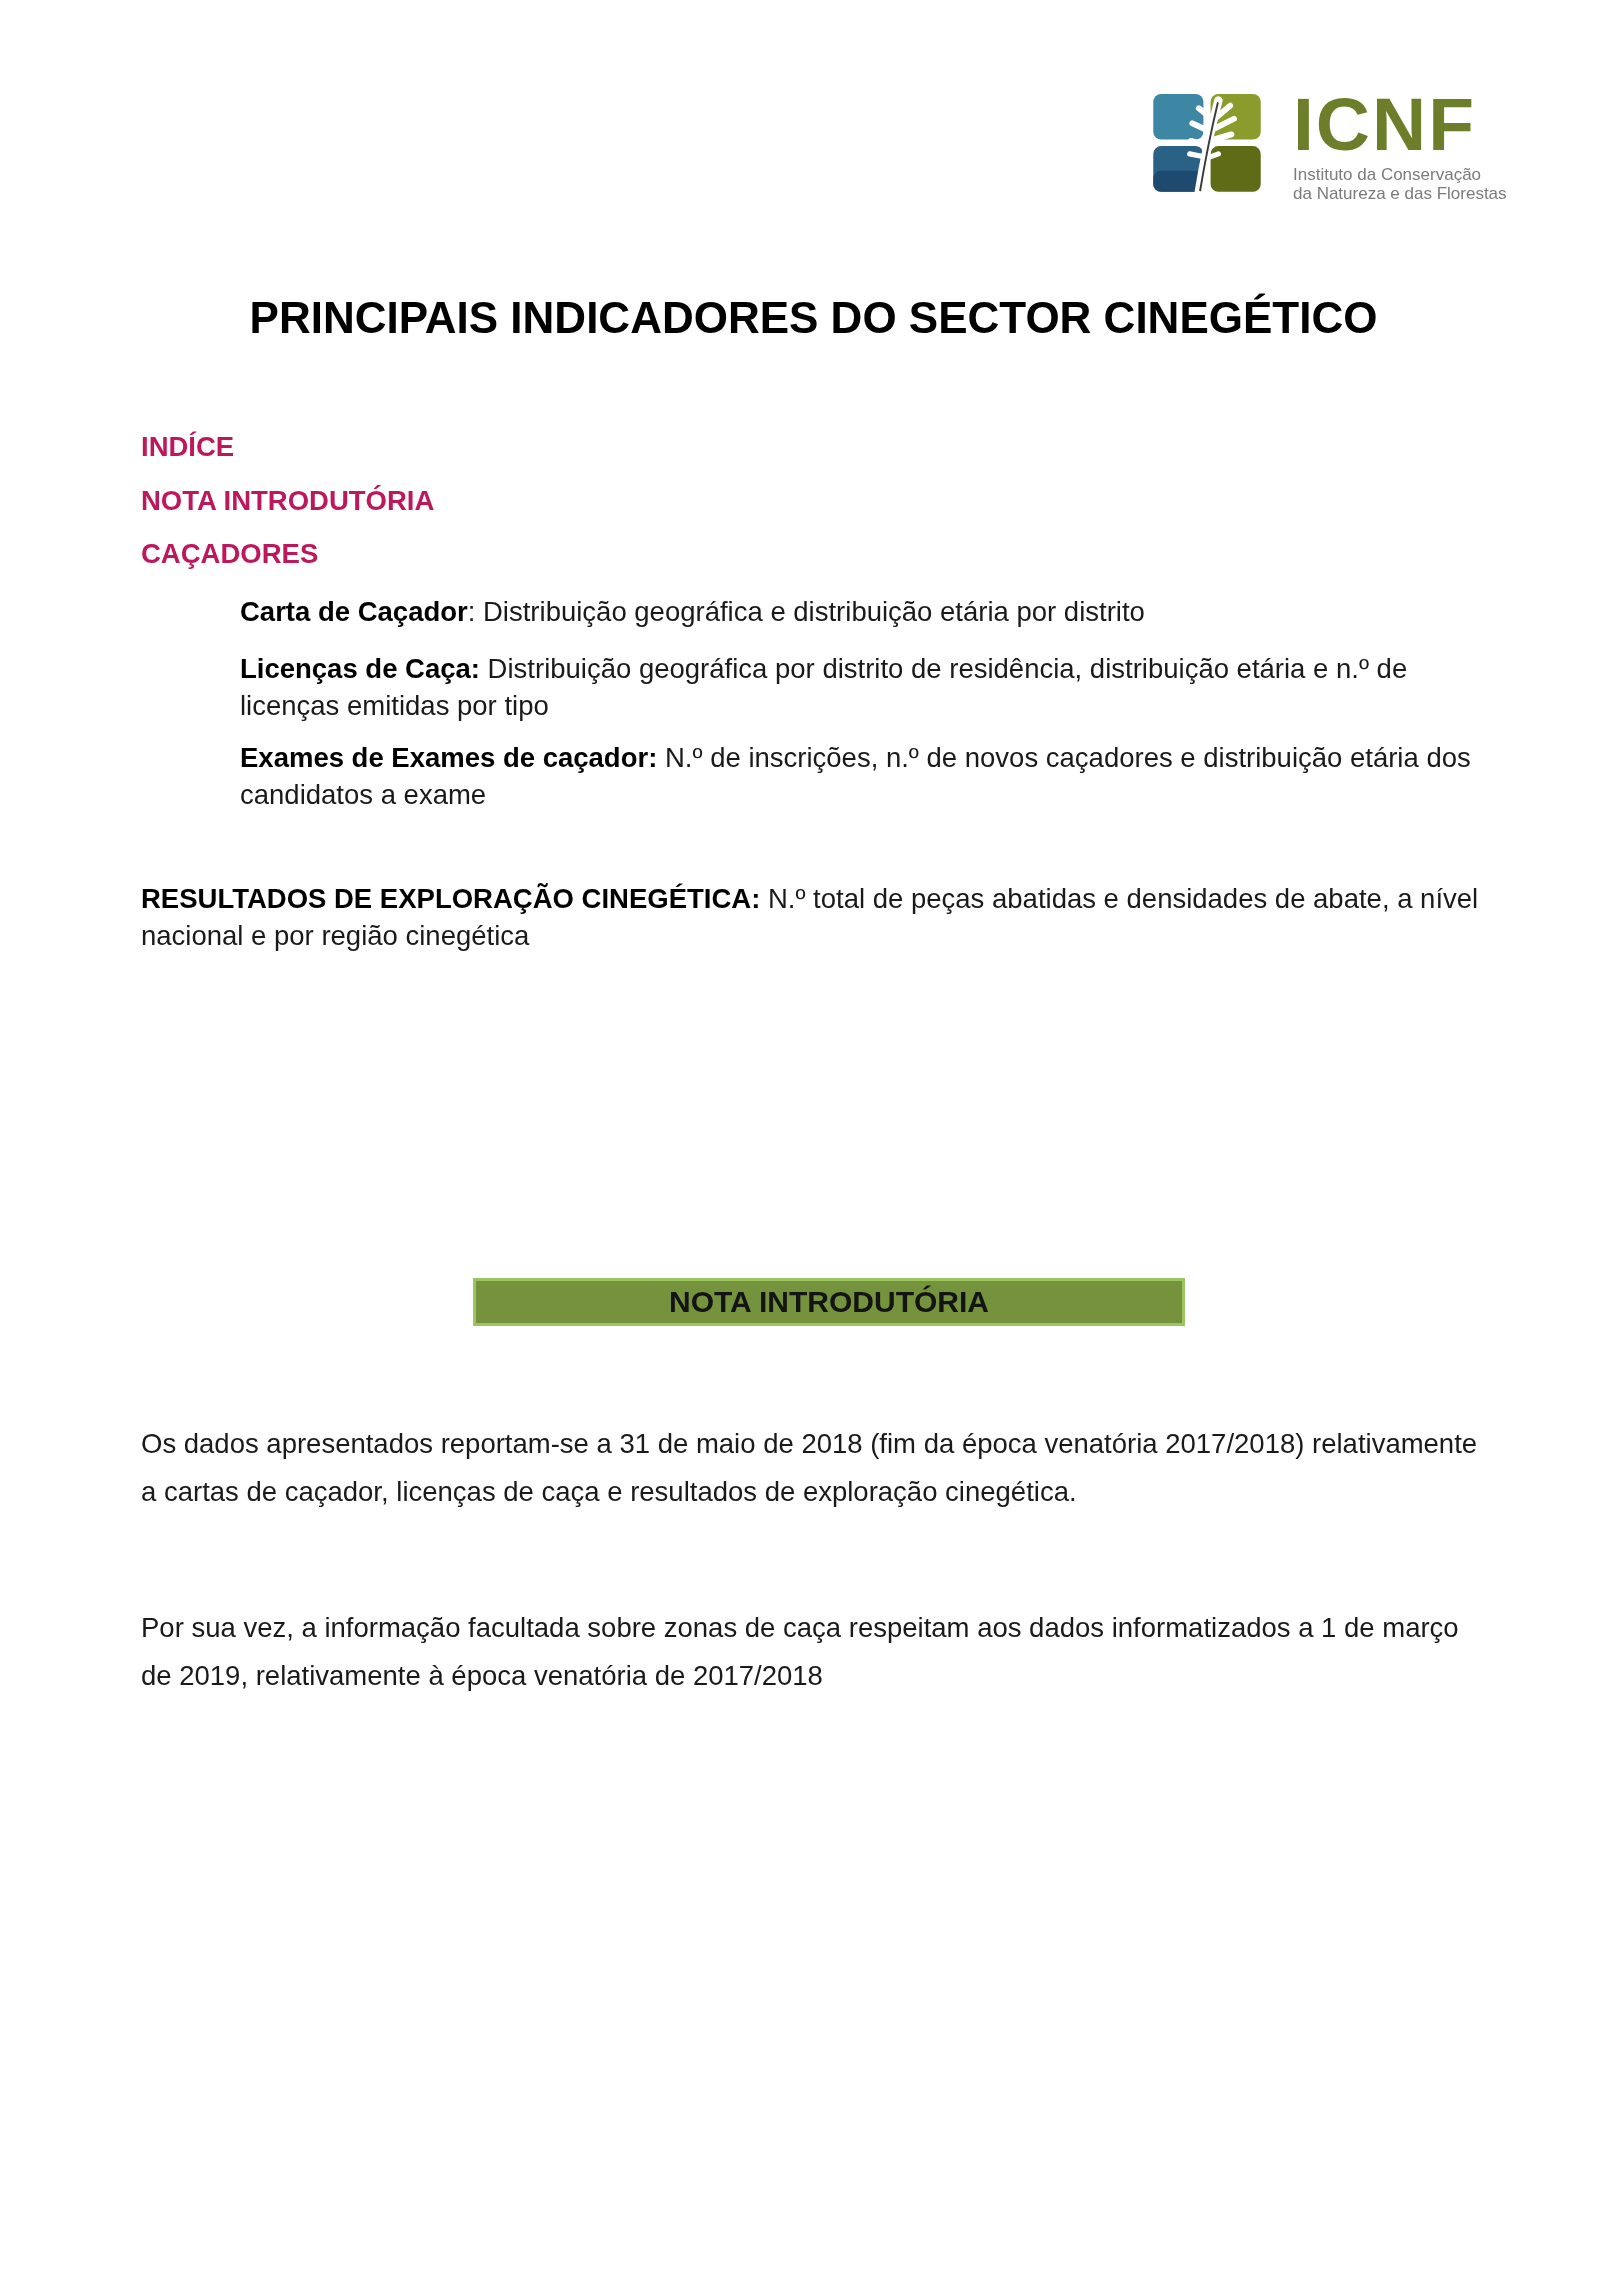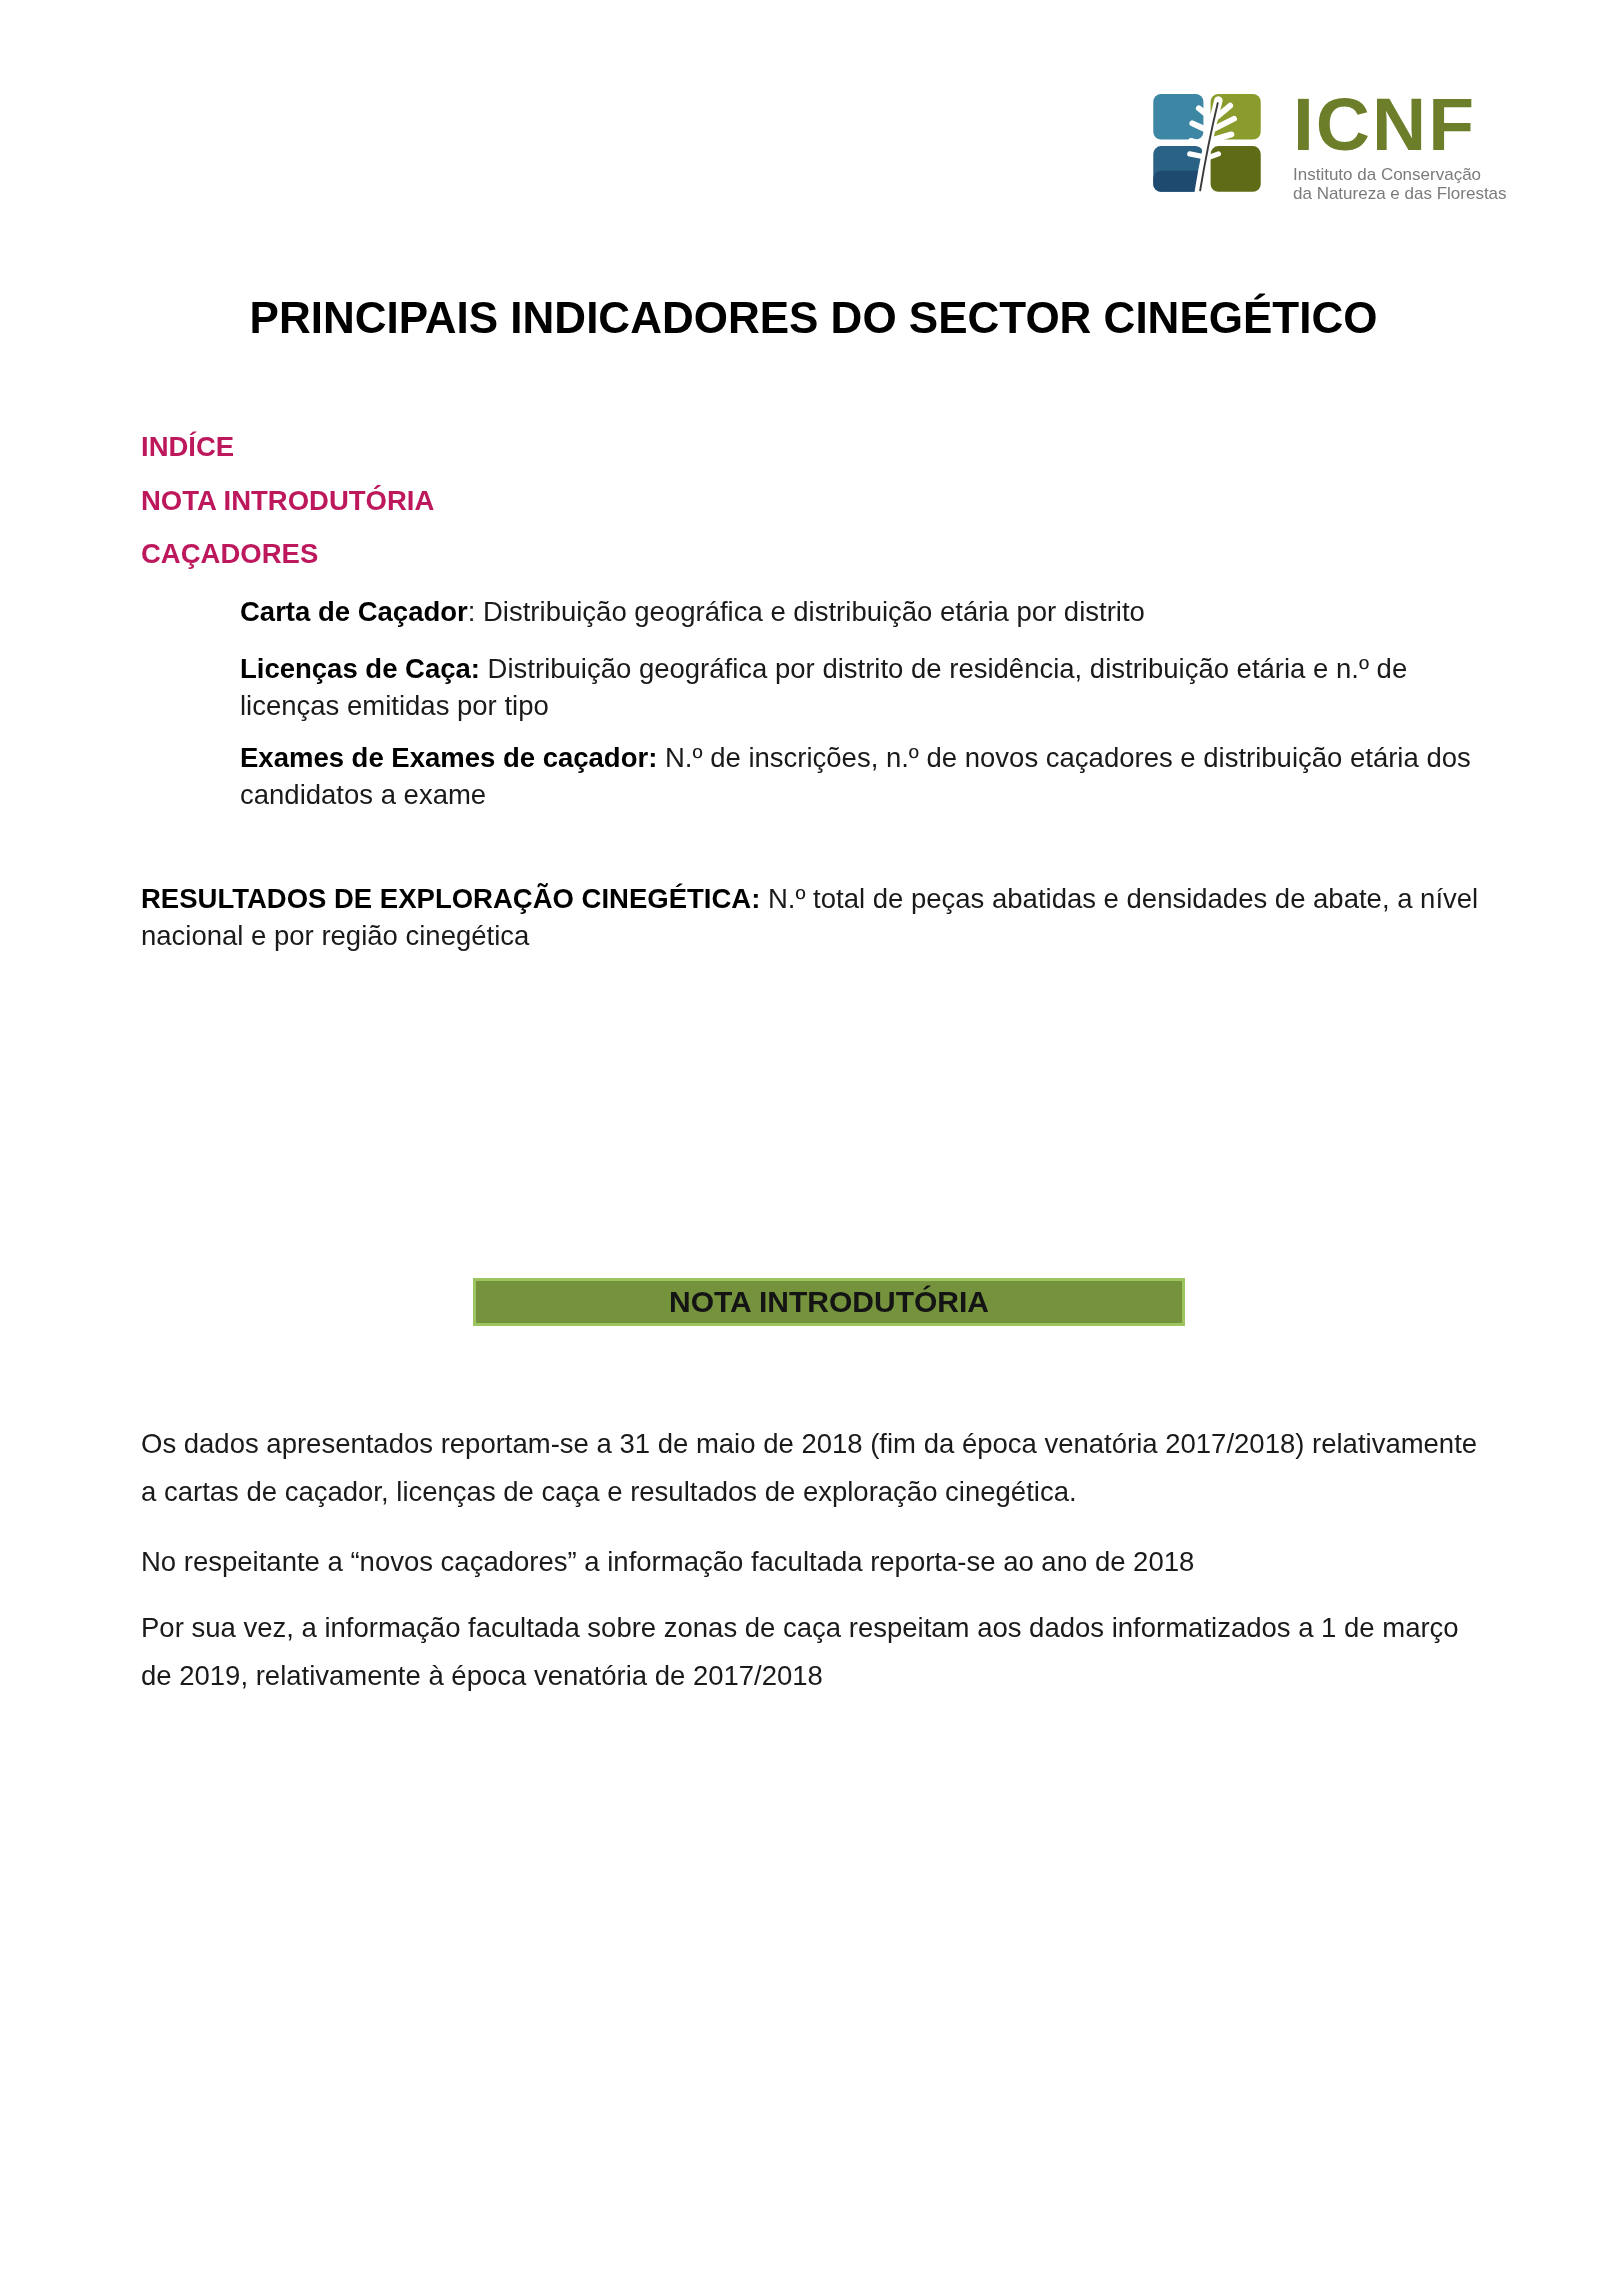--- a/index.html
+++ b/index.html
@@ -148,17 +148,16 @@
   <div class="toc-line indent toc-exames"><span class="toc-label">Exames de Exames de caçador:</span><span class="toc-text"> N.º de inscrições, n.º de novos caçadores e distribuição etária dos candidatos a exame</span></div>
 
 
   <div class="toc-line toc-resultados"><span class="toc-label">RESULTADOS DE EXPLORAÇÃO CINEGÉTICA:</span><span class="toc-text"> N.º total de peças abatidas e densidades de abate, a nível nacional e por região cinegética</span></div>
 
   <div class="section-banner">
     <span class="banner-title">NOTA INTRODUTÓRIA</span>
   </div>
 
   <div class="body-paragraph para-1">Os dados apresentados reportam-se a 31 de maio de 2018 (fim da época venatória 2017/2018) relativamente a cartas de caçador, licenças de caça e resultados de exploração cinegética.</div>
-  <div class="body-paragraph para-2">No respeitante a “novos caçadores” a informação facultada reporta-se ao ano de 2018</div>
   <div class="body-paragraph para-3">Por sua vez, a informação facultada sobre zonas de caça respeitam aos dados informatizados a 1 de março de 2019, relativamente à época venatória de 2017/2018</div>
 
 </div>
 
 
 </body></html>

